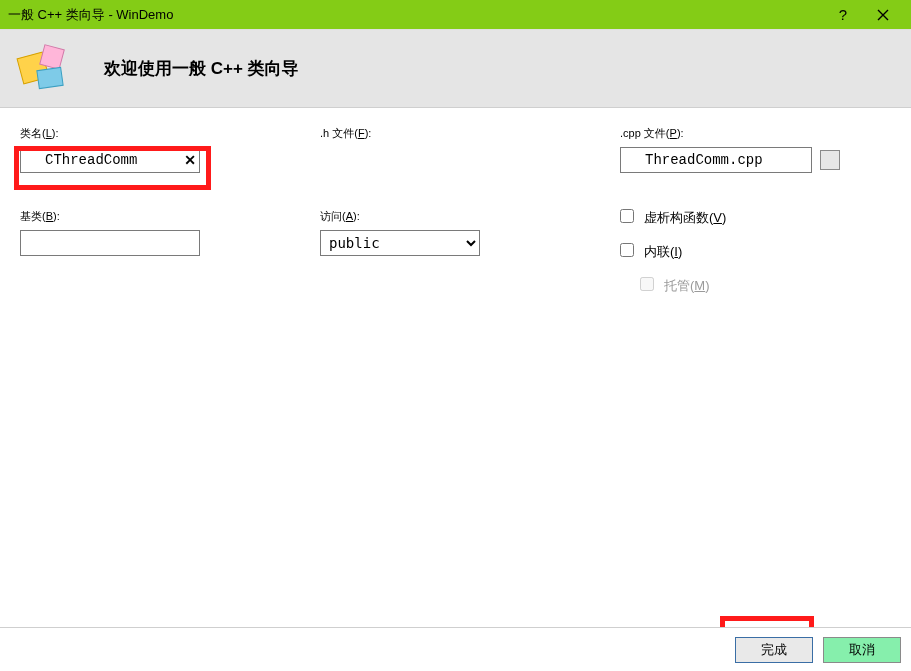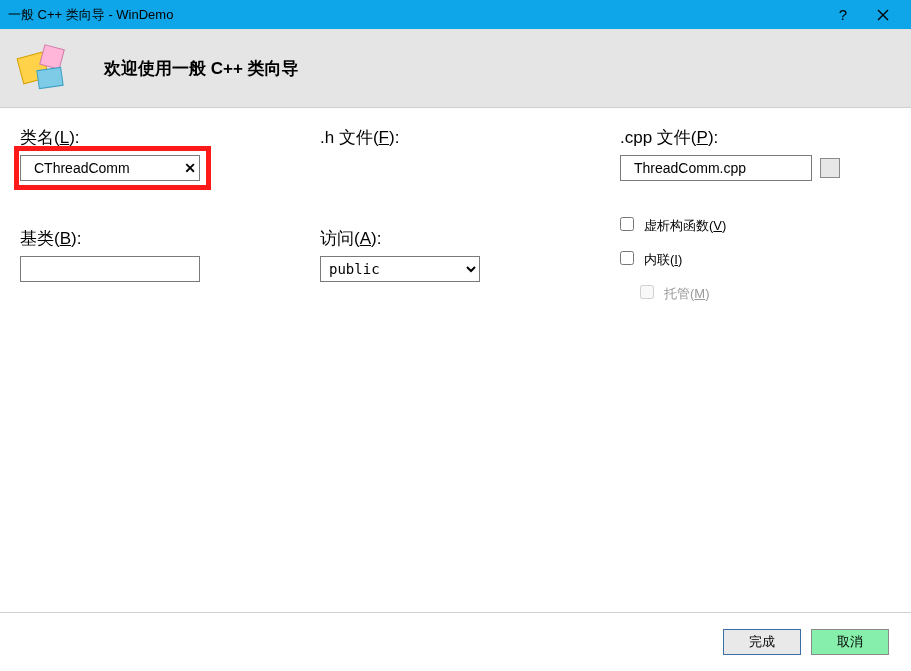--- a/index.html
+++ b/index.html
@@ -10,21 +10,21 @@
       width: 911px;
       height: 671px;
       overflow: hidden;
       position: relative;
     }
     .titlebar {
       height: 30px;
       display: flex;
       align-items: center;
       padding: 0 8px;
-      background: #0ea5e9;
+      background: #84cc16;
       border-bottom: 1px solid #e0e0e0;
     }
     .titlebar-title { flex: 1; font-size: 13px; color: #000; }
     .titlebar-btn {
       width: 40px; height: 30px;
       display: flex; align-items: center; justify-content: center;
       font-size: 15px; color: #000;
     }
     .banner {
       height: 78px;
@@ -42,27 +42,27 @@
     .banner-title { font-size: 17px; font-weight: bold; }
     .content {
       padding: 18px 20px 0 20px;
       display: grid;
       grid-template-columns: 290px 290px 1fr;
       column-gap: 10px;
       row-gap: 6px;
       align-items: start;
     }
     .field { display: flex; flex-direction: column; gap: 6px; }
-    .label { font-size: 17px; }
+    .label { font-size: 11px; }
     .label u { text-decoration: underline; }
     .txt {
       height: 26px;
       border: 1px solid #7a7a7a;
-      padding: 2px 13px;
-      font-family: Liberation Sans, sans-serif;
+      padding: 2px 24px;
+      font-family: Liberation Mono, monospace;
       font-size: 14px;
       background: #fff;
       width: 180px;
     }
     .txt-wrap { display:flex; align-items:center; gap:4px; }
     .clear-x {
       position: relative;
       margin-left: -24px;
       width: 20px; height: 20px;
       display:flex; align-items:center; justify-content:center;
@@ -91,34 +91,34 @@
     .highlight-red {
       position:absolute;
       border: 5px solid #ff1a1a;
       pointer-events:none;
     }
     .hl1 { left:14px; top:146px; width:197px; height:44px; }
     .hl2 { left:720px; top:616px; width:94px; height:48px; }
     .footer {
       position:absolute;
       bottom:0; left:0; right:0;
-      height:59px;
+      height:44px;
       border-top:1px solid #cfcfcf;
       display:flex; align-items:center; justify-content:flex-end;
-      padding:0 22px; gap:10px;
+      padding:0 10px; gap:10px;
       background:#fff;
     }
     .btn {
       height:26px; min-width:78px;
       border:1px solid #8a8a8a;
       background:#86efac;
       font-size:13px;
     }
     .btn.primary { border:1px solid #3a6ea5; background:#e9e9e9; }
-    .row2 { margin-top: 40px; }
+    .row2 { margin-top: 30px; }
     .col3-top { padding-top: 0; }
   </style>
 </head>
 <body>
 
 <div class="titlebar">
   <div class="titlebar-title">一般 C++ 类向导 - WinDemo</div>
   <div class="titlebar-btn">?</div>
   <div class="titlebar-btn">
     <svg width="12" height="12" viewBox="0 0 12 12">

